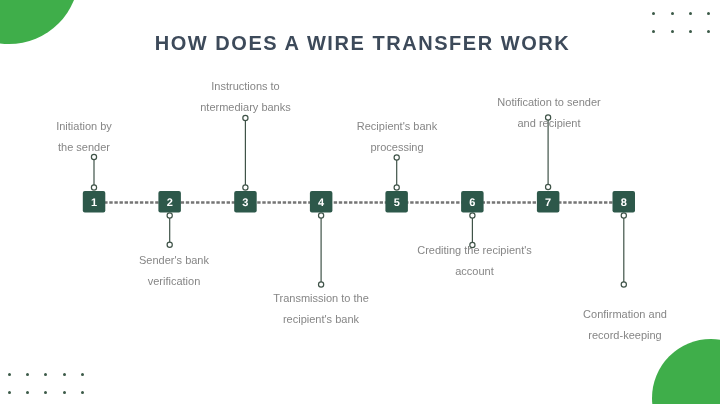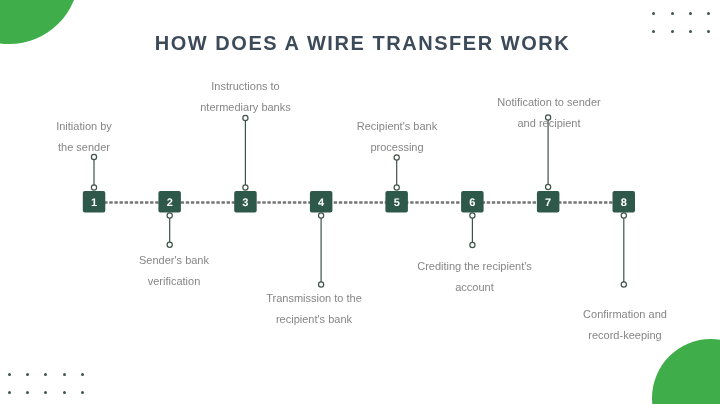--- a/index.html
+++ b/index.html
@@ -70,23 +70,23 @@
     <text x="396.7" y="205.8">5</text>
     <text x="472.4" y="205.8">6</text>
     <text x="548.1" y="205.8">7</text>
     <text x="623.8" y="205.8">8</text>
   </g>
 </svg>
 
 <div class="lbl" style="left:84px;top:115.8px">Initiation by<br>the sender</div>
 <div class="lbl" style="left:174px;top:249.8px">Sender's bank<br>verification</div>
 <div class="lbl" style="left:245.5px;top:76.3px">Instructions to<br>ntermediary banks</div>
-<div class="lbl" style="left:314px;top:287.9px">Transmission to the<br>recipient's bank</div>
+<div class="lbl" style="left:321px;top:287.9px">Transmission to the<br>recipient's bank</div>
 <div class="lbl" style="left:397px;top:115.8px">Recipient's bank<br>processing</div>
-<div class="lbl" style="left:474.5px;top:256px">Crediting the recipient's<br>account</div>
+<div class="lbl" style="left:474.5px;top:240px">Crediting the recipient's<br>account</div>
 <div class="lbl" style="left:549px;top:92px">Notification to sender<br>and recipient</div>
 <div class="lbl" style="left:625px;top:304px">Confirmation and<br>record-keeping</div>
 
 <div class="dot" style="left:652.4px;top:11.9px"></div>
 <div class="dot" style="left:670.6px;top:11.9px"></div>
 <div class="dot" style="left:689.1px;top:11.9px"></div>
 <div class="dot" style="left:707.4px;top:11.9px"></div>
 <div class="dot" style="left:652.4px;top:30.1px"></div>
 <div class="dot" style="left:670.6px;top:30.1px"></div>
 <div class="dot" style="left:689.1px;top:30.1px"></div>

